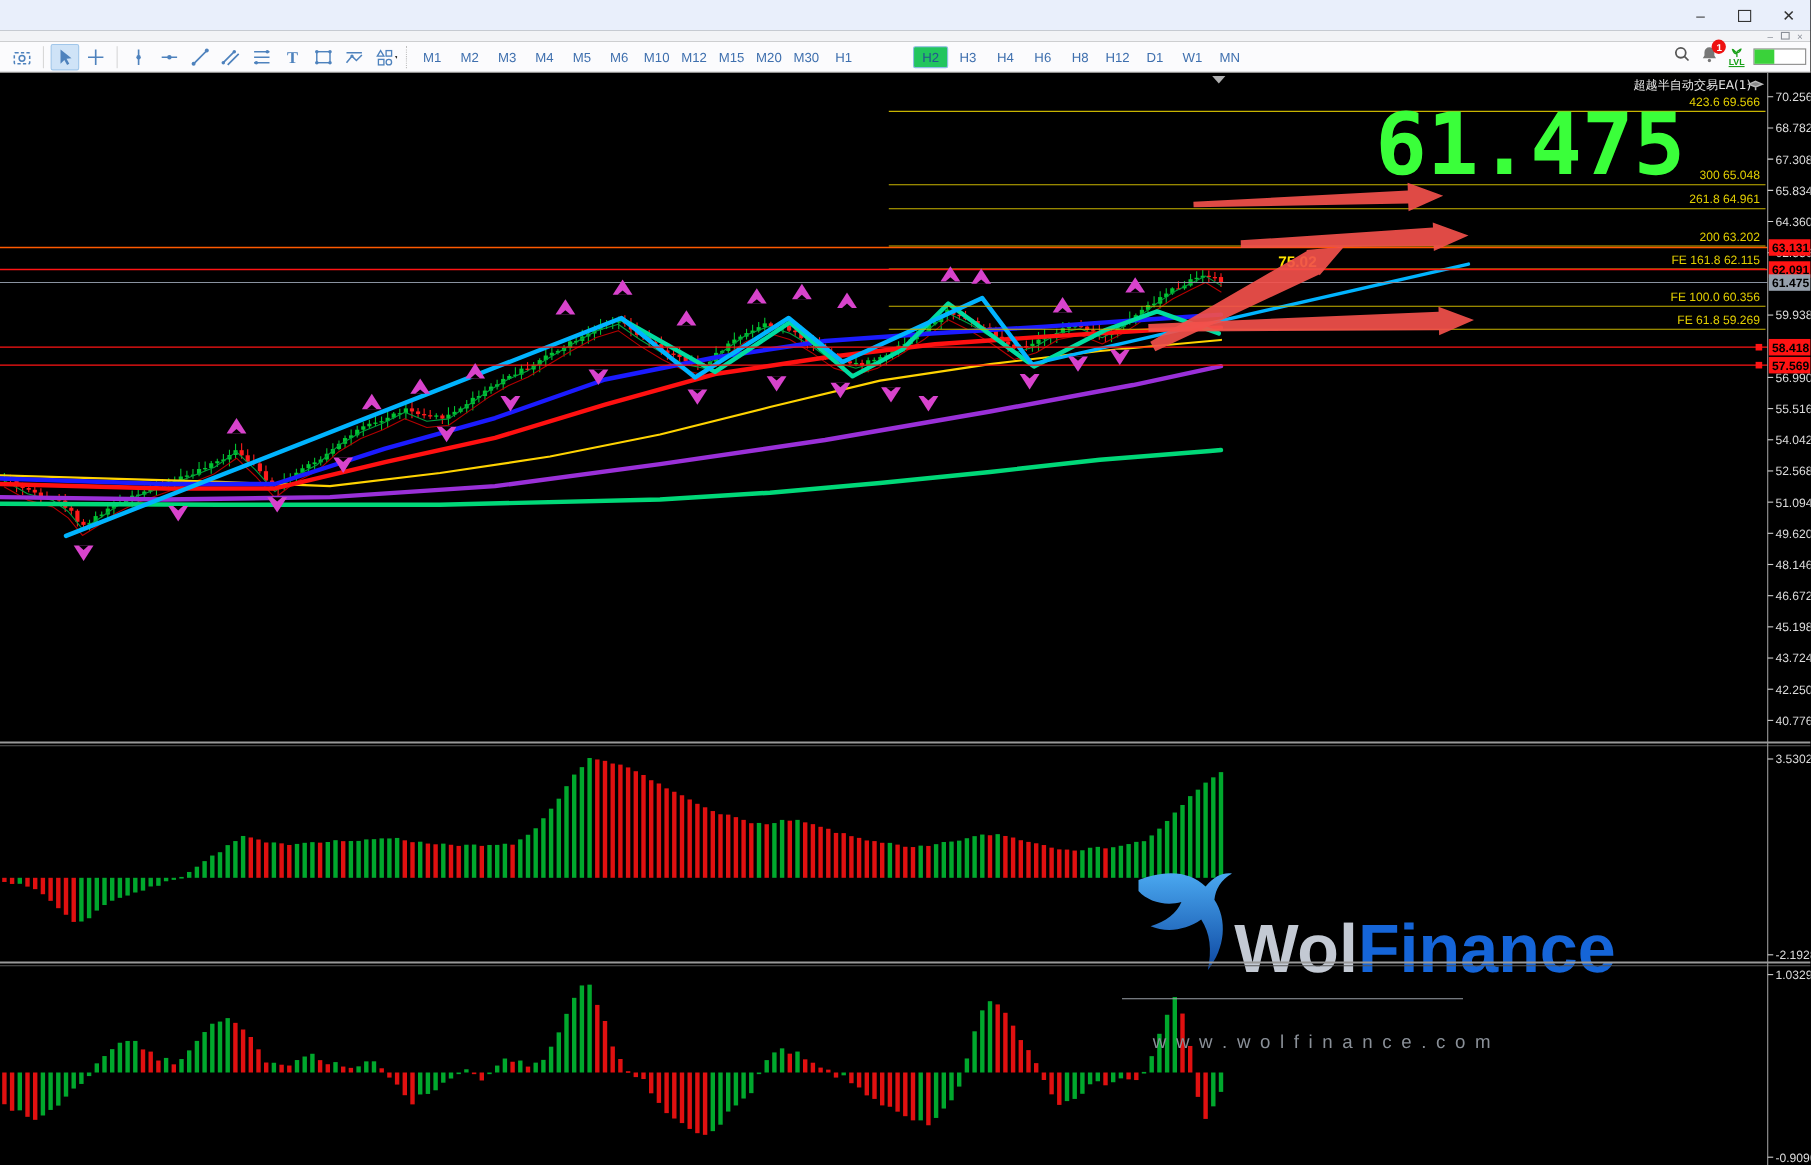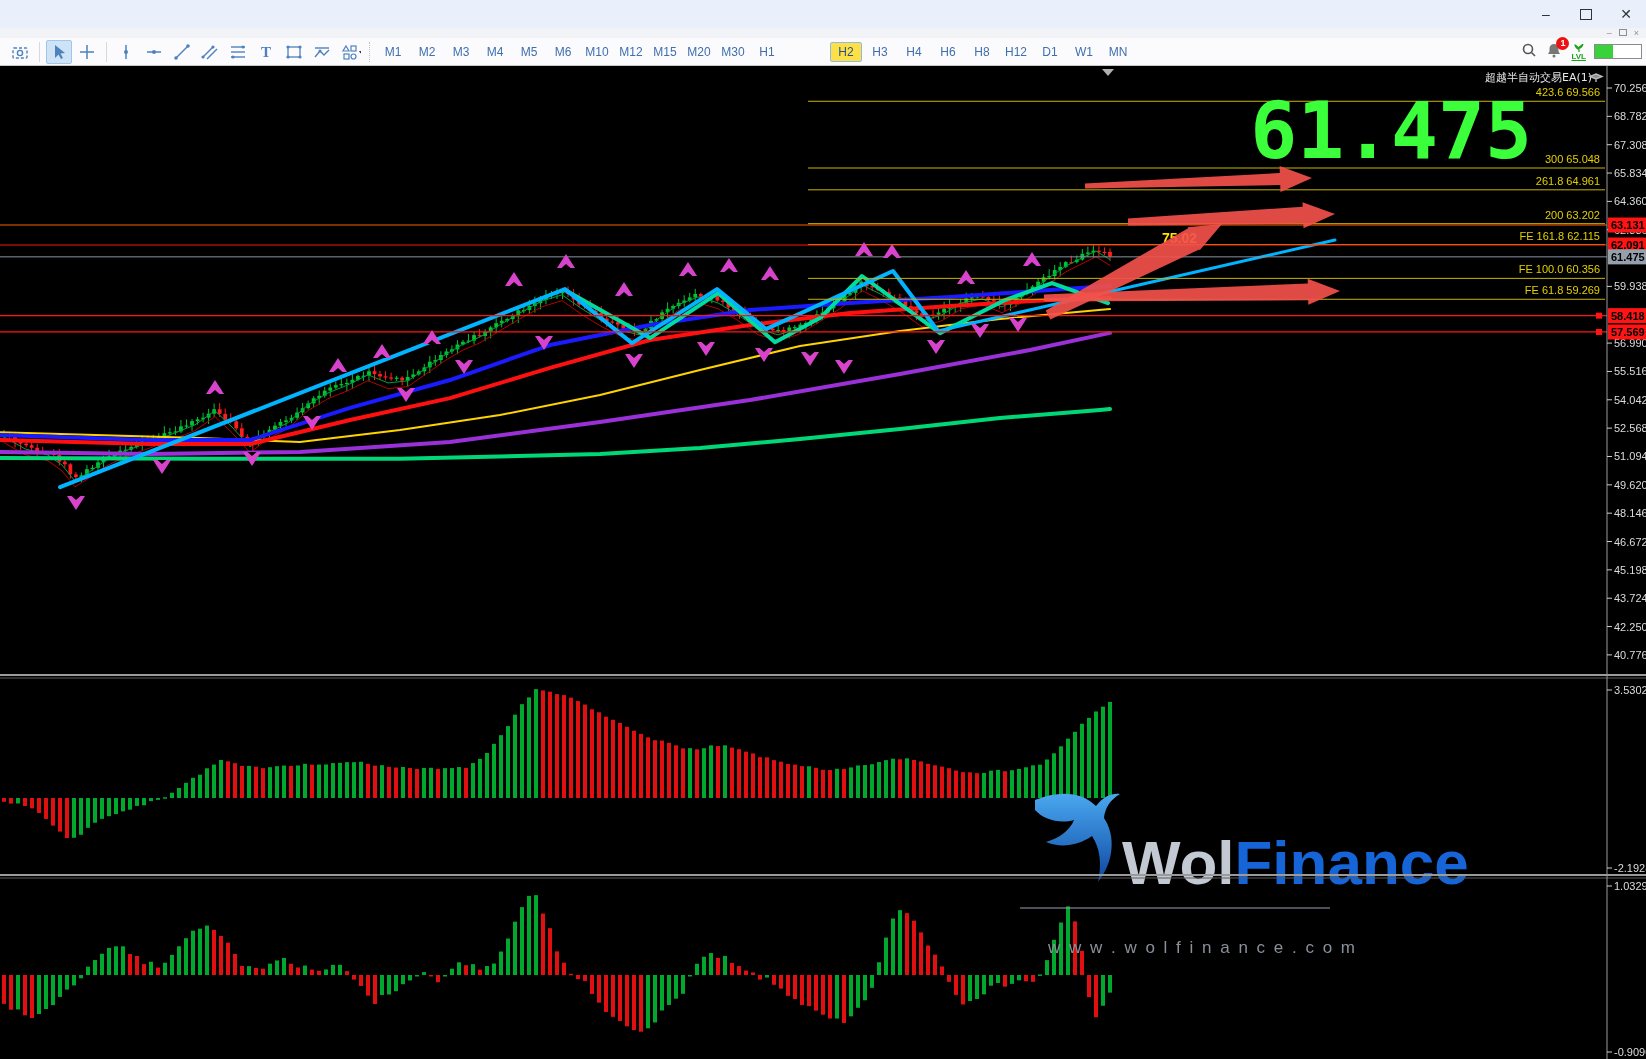--- a/index.html
+++ b/index.html
@@ -13,21 +13,21 @@
   .mini-ctl .box{width:6px;height:5px;border:1px solid #8a8f98;display:inline-block;}
   .toolbar{height:27px;background:#fbfbfd;border-bottom:1px solid #c6c6c6;display:flex;
     align-items:center;padding-left:6px;}
   .tool{width:24px;height:22px;display:flex;align-items:center;justify-content:center;
     border:1px solid transparent;border-radius:2px;margin:0 1px;}
   .tool.active{background:#cfe3f7;border-color:#a0c6ea;}
   .tsep{width:1px;height:20px;background:#d8d8d8;margin:0 5px;}
   .tsep.dotted{background:none;border-left:1px dotted #bfbfbf;}
   .tf{min-width:24px;padding:2px 3px;text-align:center;color:#3e6fae;font-size:12px;
     border:1px solid transparent;border-radius:2px;margin:0 1px;}
-  .tf.active{background:#fde047;border-color:#8fbce4;color:#24548f;margin-left:46px;}
+  .tf.active{background:#22c55e;border-color:#8fbce4;color:#24548f;margin-left:46px;}
   .toolbar-right{margin-left:auto;display:flex;align-items:center;margin-right:2px;}
   .badge{position:absolute;top:-5px;right:-7px;background:#e11;color:#fff;border-radius:50%;
     width:13px;height:13px;font-size:9px;font-weight:bold;display:flex;align-items:center;
     justify-content:center;}
   .bellwrap{position:relative;margin:0 9px;}
   .lvl{color:#18a018;font-size:8px;font-weight:bold;text-align:center;line-height:7px;margin-right:8px;text-decoration:underline;}
   .progress{width:46px;height:13px;border:1px solid #8a8a8a;background:#fff;margin-right:2px;}
   .progress>div{height:100%;background:#3ad23a;}
   #chart{position:absolute;left:0;top:66px;}
 </style>

